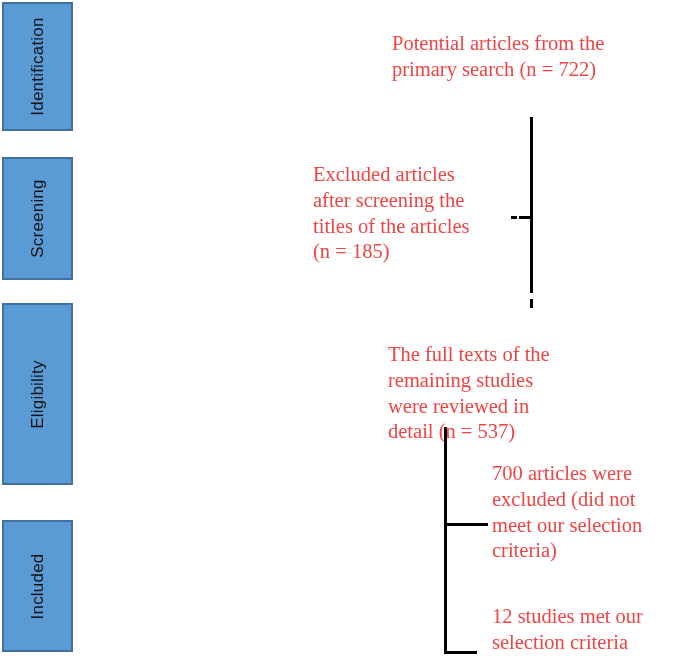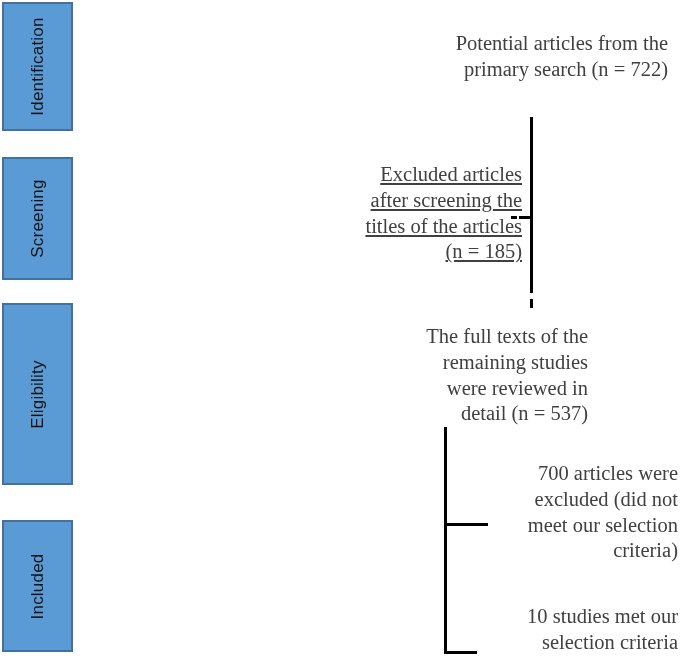--- a/index.html
+++ b/index.html
@@ -38,30 +38,30 @@
   }
 
   #stage-identification { left: 2px;  top: 2px;   width: 71px; height: 129px; }
   #stage-screening      { left: 2px;  top: 157px; width: 71px; height: 123px; }
   #stage-eligibility    { left: 2px;  top: 303px; width: 71px; height: 182px; }
   #stage-included       { left: 2px;  top: 520px; width: 71px; height: 132px; }
 
   
   .flow-text {
     position: absolute;
-    text-align: right;
+    text-align: left;
     font-size: 20.5px;
     line-height: 1.26;
-    color: #404040;
+    color: #ef4444;
     white-space: pre-line;
   }
 
   #text-potential   { left: 392px; top: 31px;  width: 276px; }
-  #text-excluded    { left: 322px; top: 162px; width: 200px; text-decoration: underline; }
-  #text-fulltext    { left: 388px; top: 324px; width: 200px; }
+  #text-excluded    { left: 313px; top: 162px; width: 200px; }
+  #text-fulltext    { left: 388px; top: 342px; width: 200px; }
   #text-excluded525 { left: 492px; top: 461px; width: 186px; }
   #text-included12  { left: 492px; top: 604px; width: 186px; }
 
   
   .line {
     position: absolute;
     background: #000000;
   }
   .v-line { width: 3px; }
   .h-line { height: 3px; }
@@ -119,14 +119,14 @@
 <div class="flow-text" id="text-fulltext">The full texts of the
 remaining studies
 were reviewed in
 detail (n = 537)</div>
 
 <div class="flow-text" id="text-excluded525">700 articles were
 excluded (did not
 meet our selection
 criteria)</div>
 
-<div class="flow-text" id="text-included12">10 studies met our
+<div class="flow-text" id="text-included12">12 studies met our
 selection criteria</div>
 
 </body></html>

